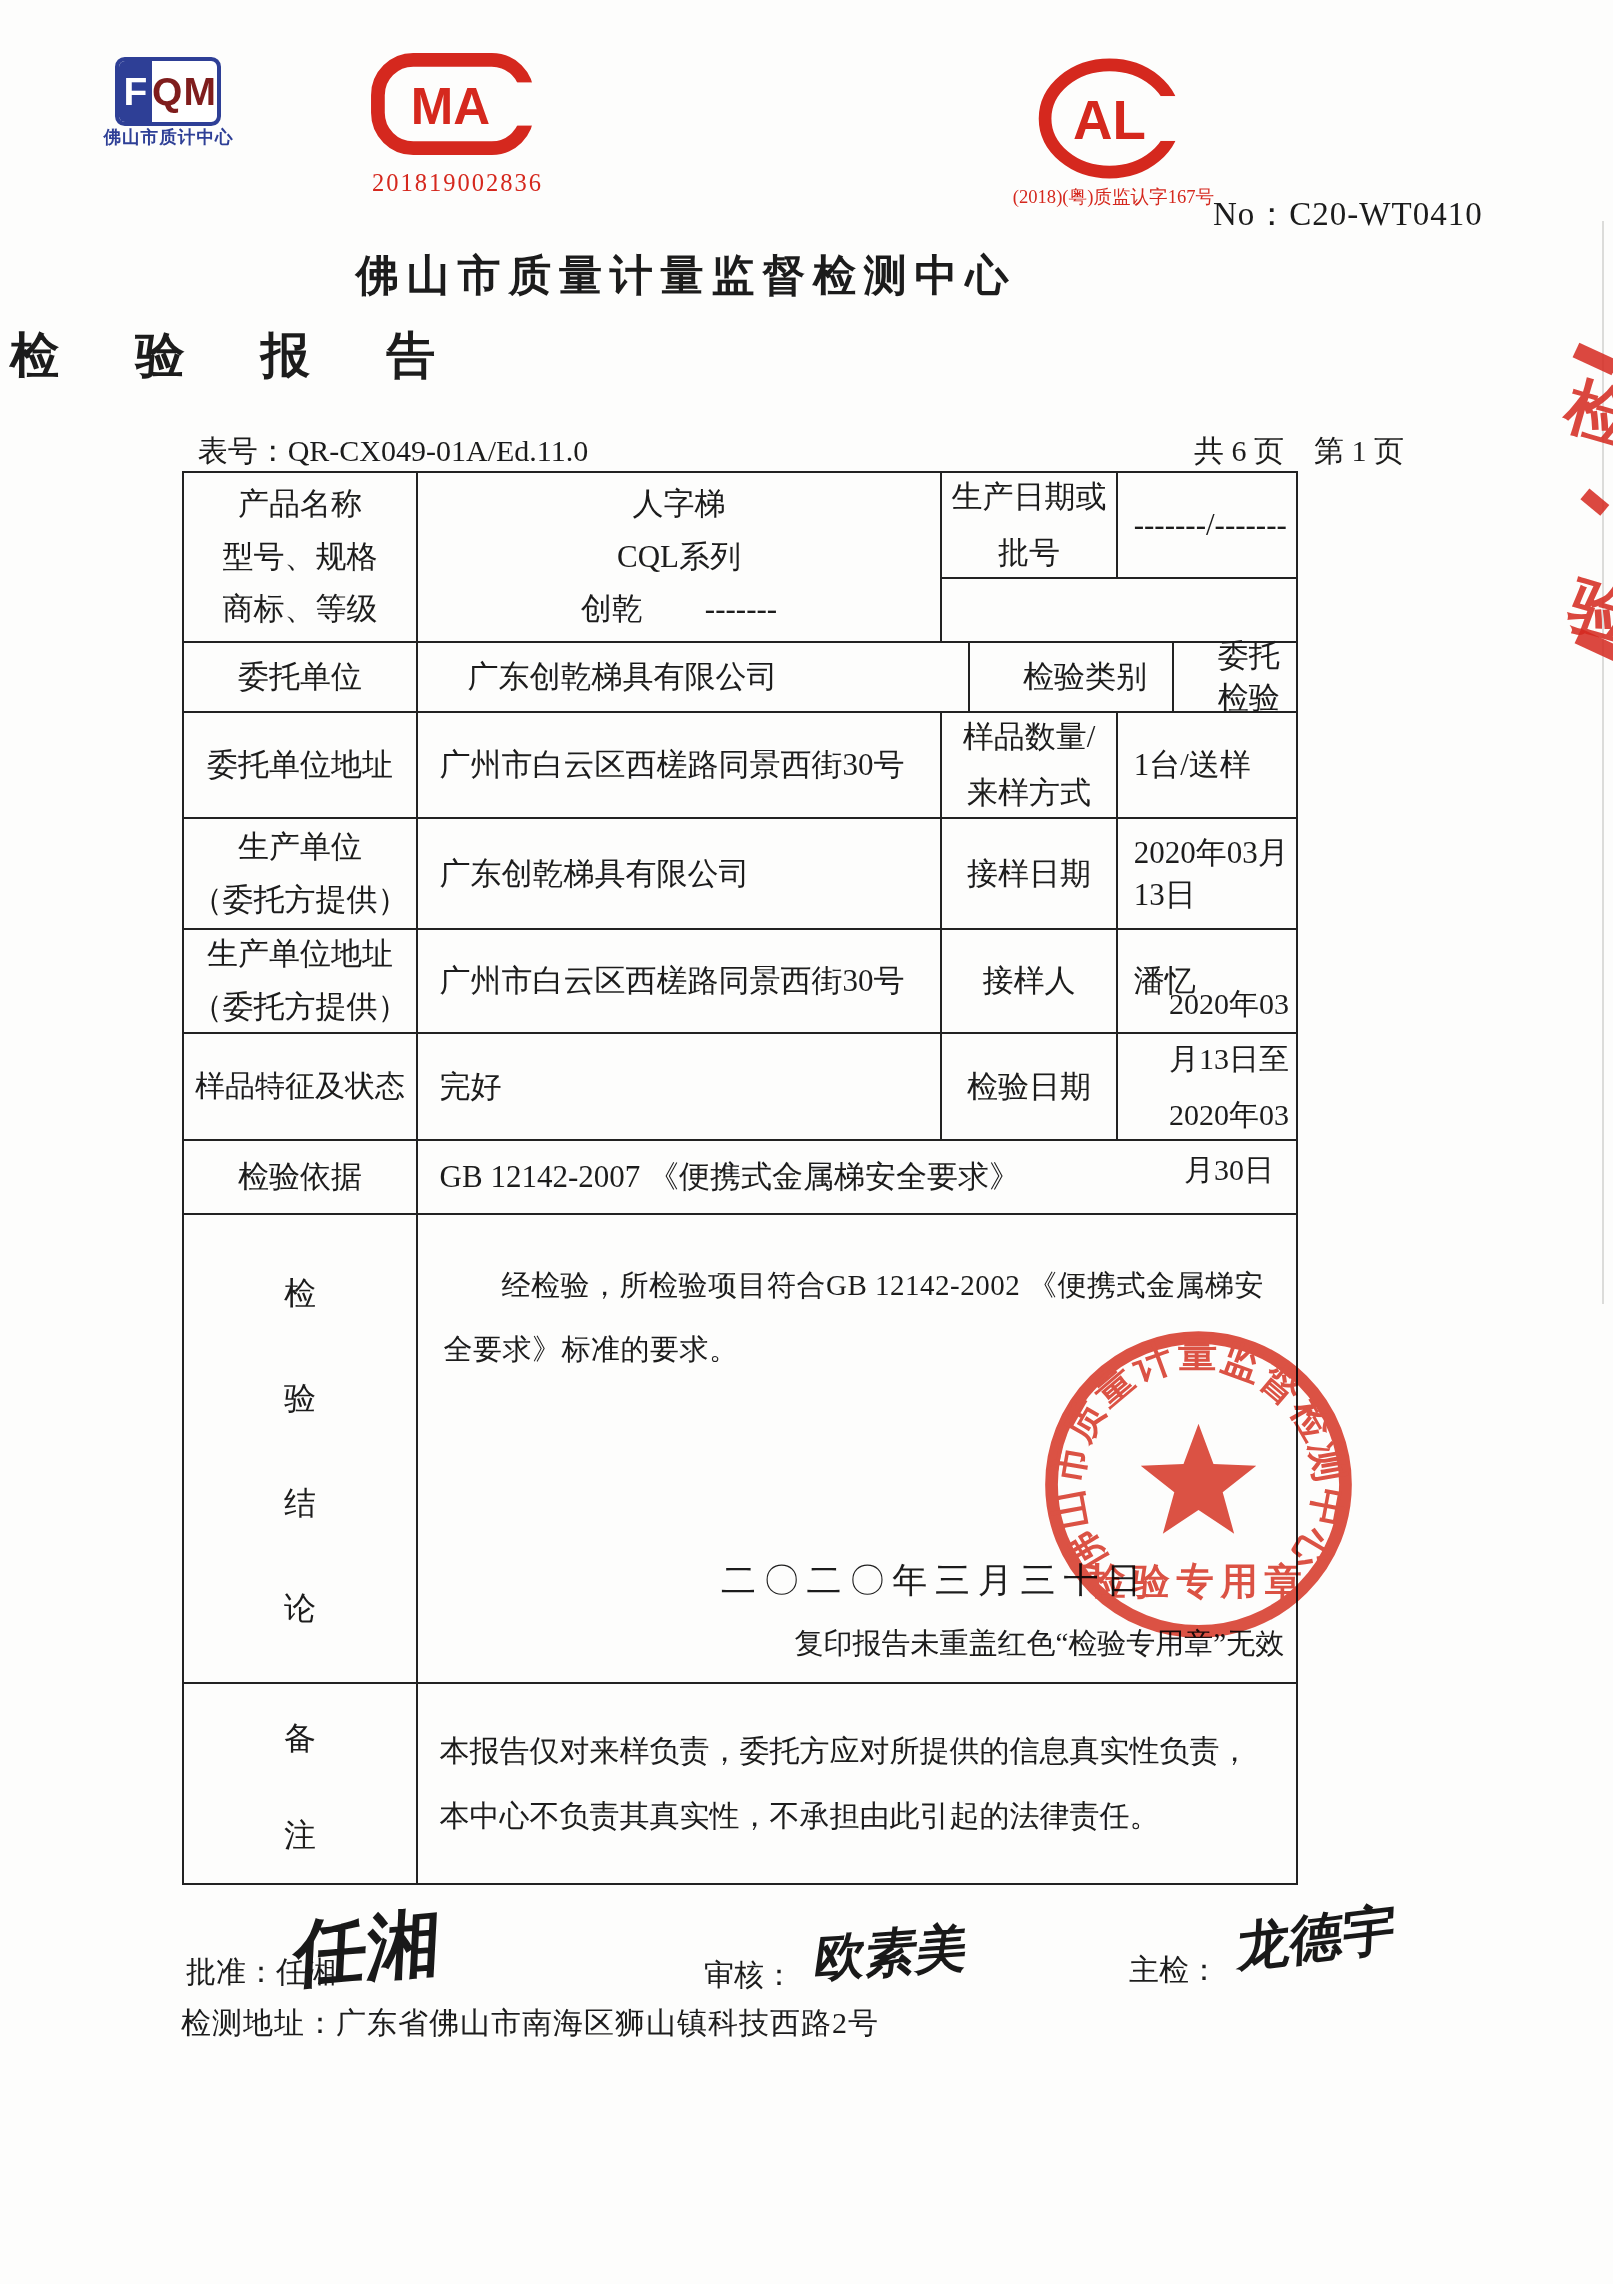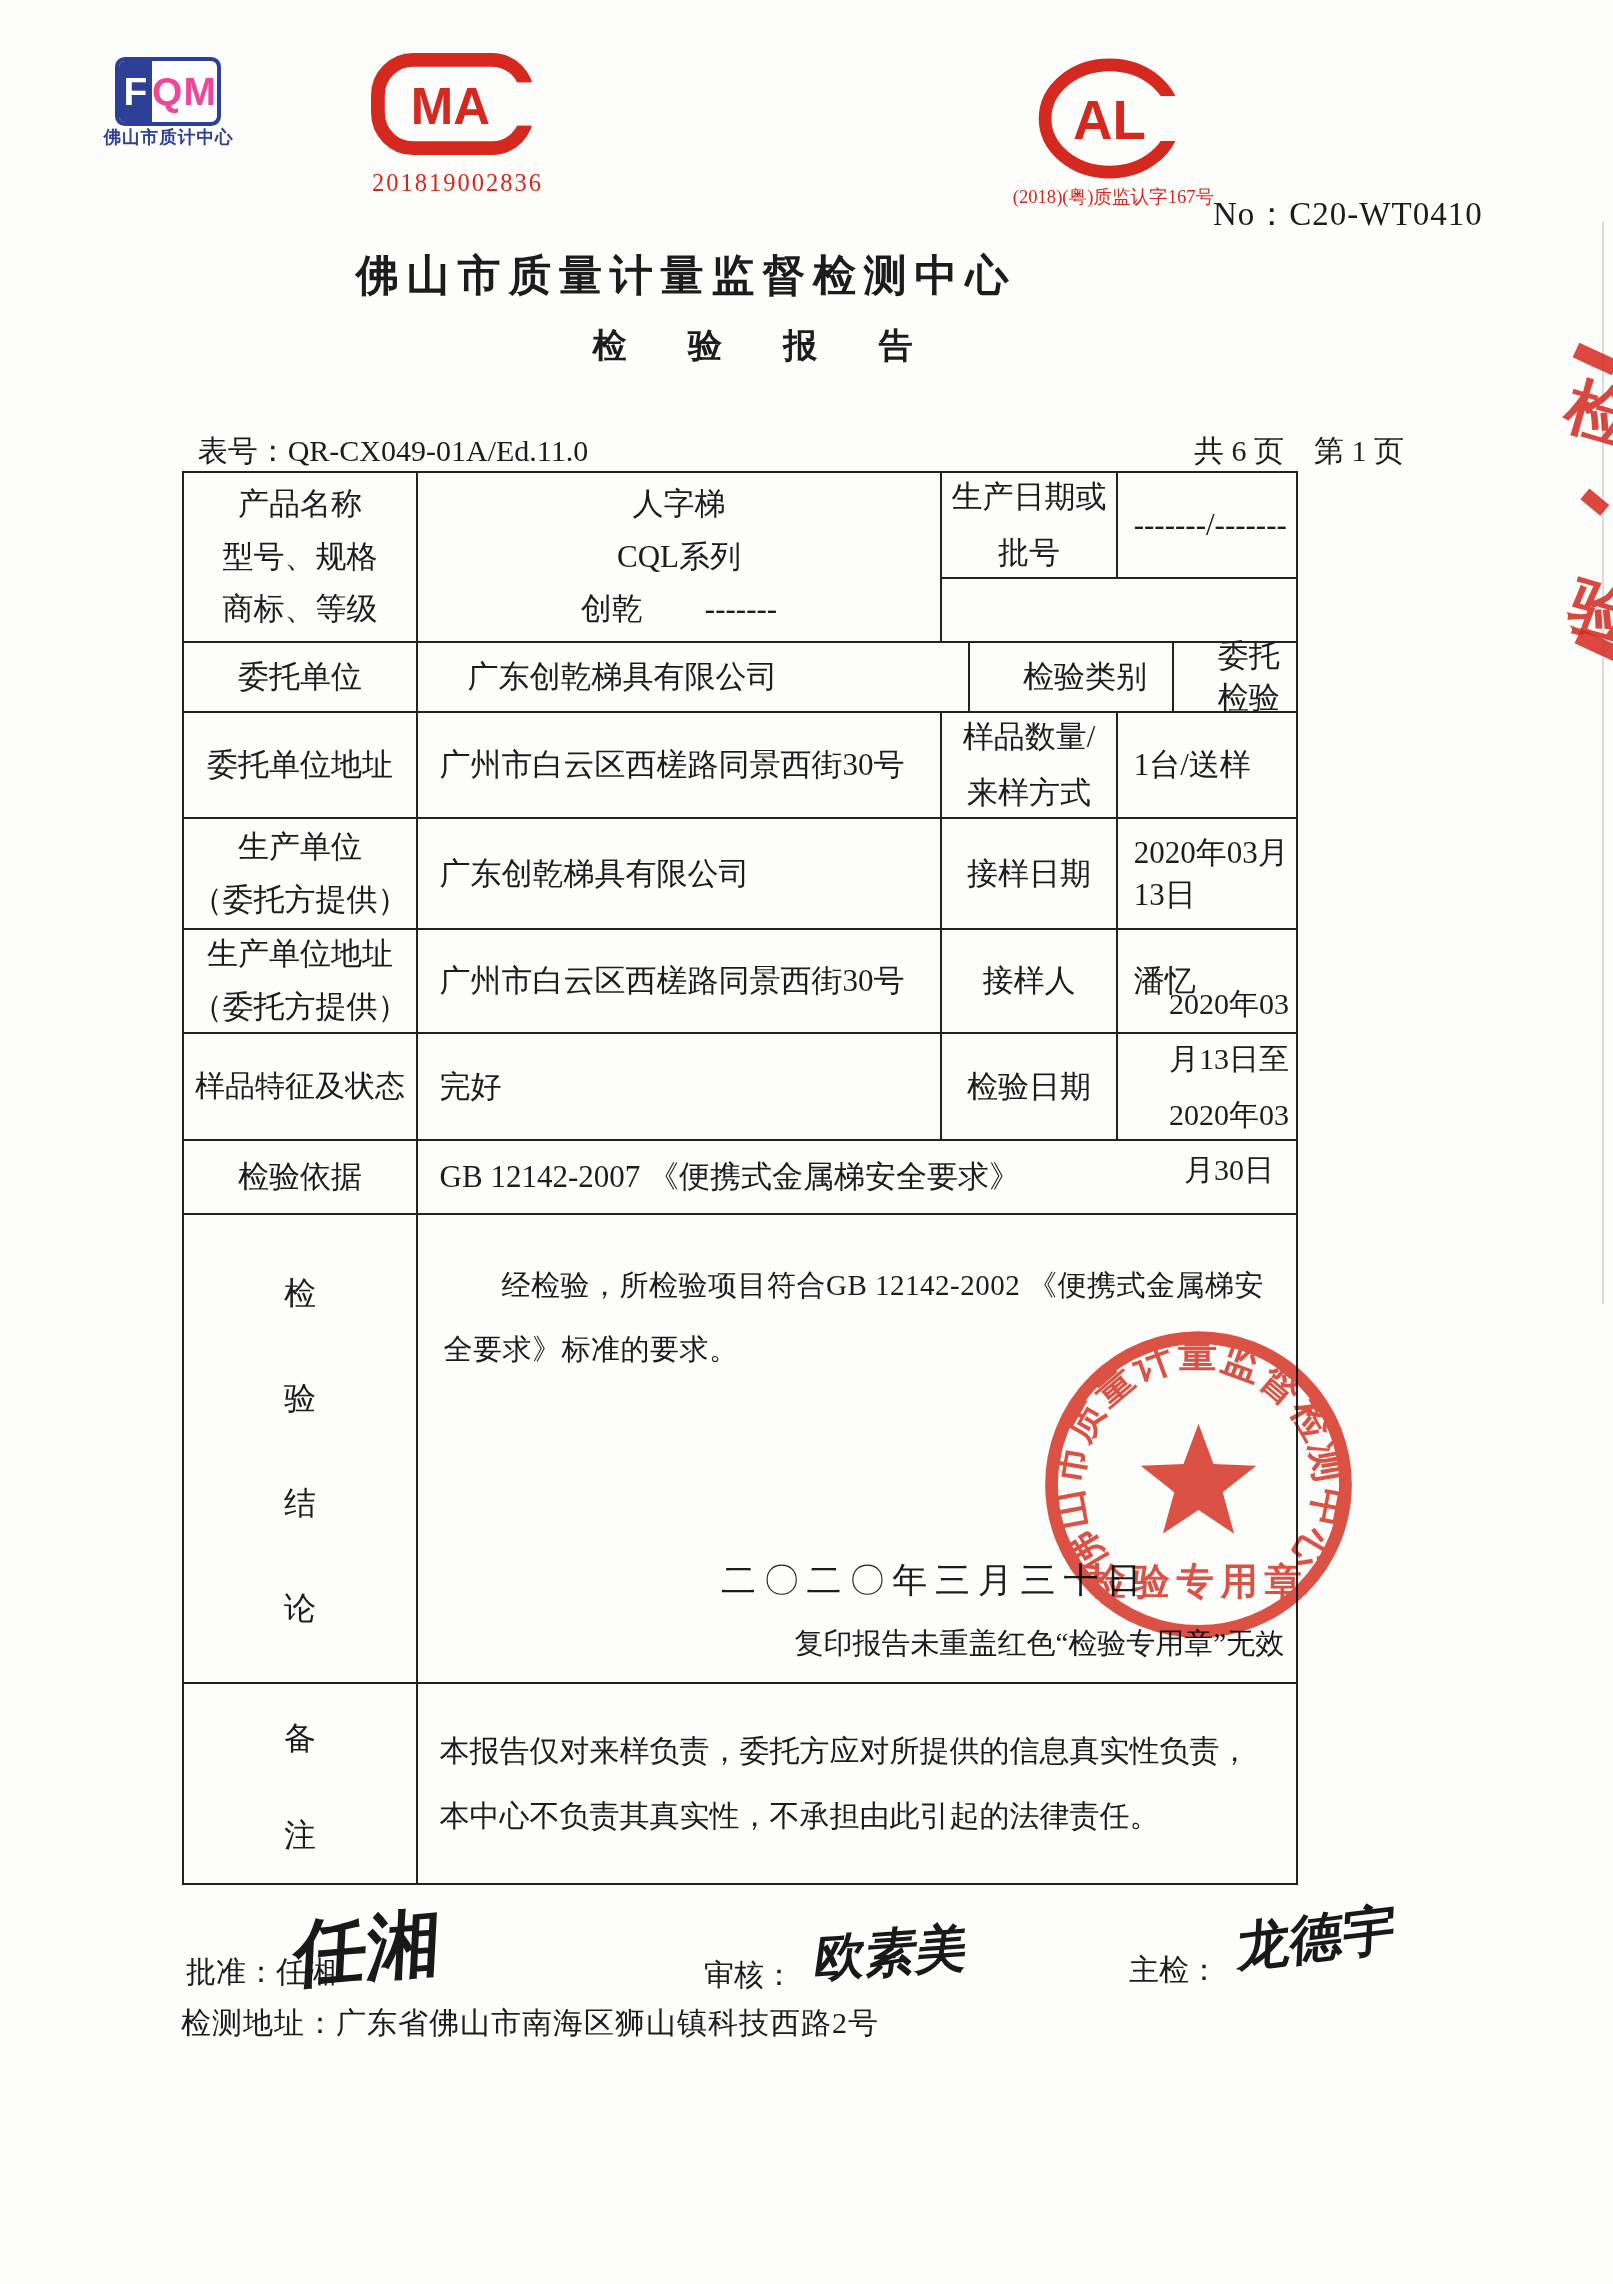--- a/index.html
+++ b/index.html
@@ -5,31 +5,31 @@
   html,body{margin:0;padding:0;background:#888;}
   .page{position:relative;width:1613px;height:2285px;margin:0 auto;background:#fdfdfc;
         overflow:hidden;font-family:"Liberation Serif","DejaVu Serif",serif;color:#1c1c1c;}
   .abs{position:absolute;}
 
   
   .fqm-box{left:115px;top:57px;width:98px;height:61px;border:4.9px solid #2e3f96;border-radius:9.8px;
            display:flex;overflow:hidden;background:#fff;}
   .fqm-f{background:#2e3f96;color:#fff;width:33px;display:flex;align-items:center;justify-content:center;
          font:bold 39px "Liberation Sans",sans-serif;}
-  .fqm-qm{color:#ec4899;flex:1;display:flex;align-items:center;justify-content:center;
+  .fqm-qm{color:#7f1d1d;flex:1;display:flex;align-items:center;justify-content:center;
           font:bold 39px "Liberation Sans",sans-serif;letter-spacing:1px;border-radius:6px;}
   .fqm-caption{left:94px;top:125px;width:149px;text-align:center;color:#2e3f96;
                font:bold 17.6px "Liberation Sans",sans-serif;letter-spacing:1px;}
   .cma-number{left:372px;top:169px;width:186px;color:#d5281e;font-size:24.5px;letter-spacing:2px;}
   .cal-caption{left:1008px;top:184px;width:211px;color:#d5281e;font-size:18.6px;text-align:center;}
   .report-no{left:1213px;top:192px;font-size:33px;letter-spacing:1px;}
 
   
   .org-title{left:0;top:247px;width:1372px;text-align:center;font-size:43px;font-weight:600;letter-spacing:7.8px;}
-  .doc-title{left:0;top:323px;width:1519px;text-align:center;font-size:34px;font-weight:600;letter-spacing:13.7px;}
+  .doc-title{left:10px;top:323px;width:1519px;font-size:49px;font-weight:600;letter-spacing:13.7px;}
   .meta-line{left:182px;top:431px;width:1222px;display:flex;justify-content:space-between;font-size:30px;}
   .meta-line .form{padding-left:15.7px;}
 
   
   .tbl{left:182px;top:471px;width:1116px;height:1414px;border:2.9px solid #222;
        display:flex;flex-direction:column;box-sizing:border-box;background:transparent;}
   .trow{display:flex;border-bottom:2px solid #222;box-sizing:border-box;flex:0 0 auto;}
   .trow.last{border-bottom:none;flex:1 1 auto;}
   .tc{border-right:2px solid #222;box-sizing:border-box;display:flex;align-items:center;
       justify-content:center;font-size:31px;}

